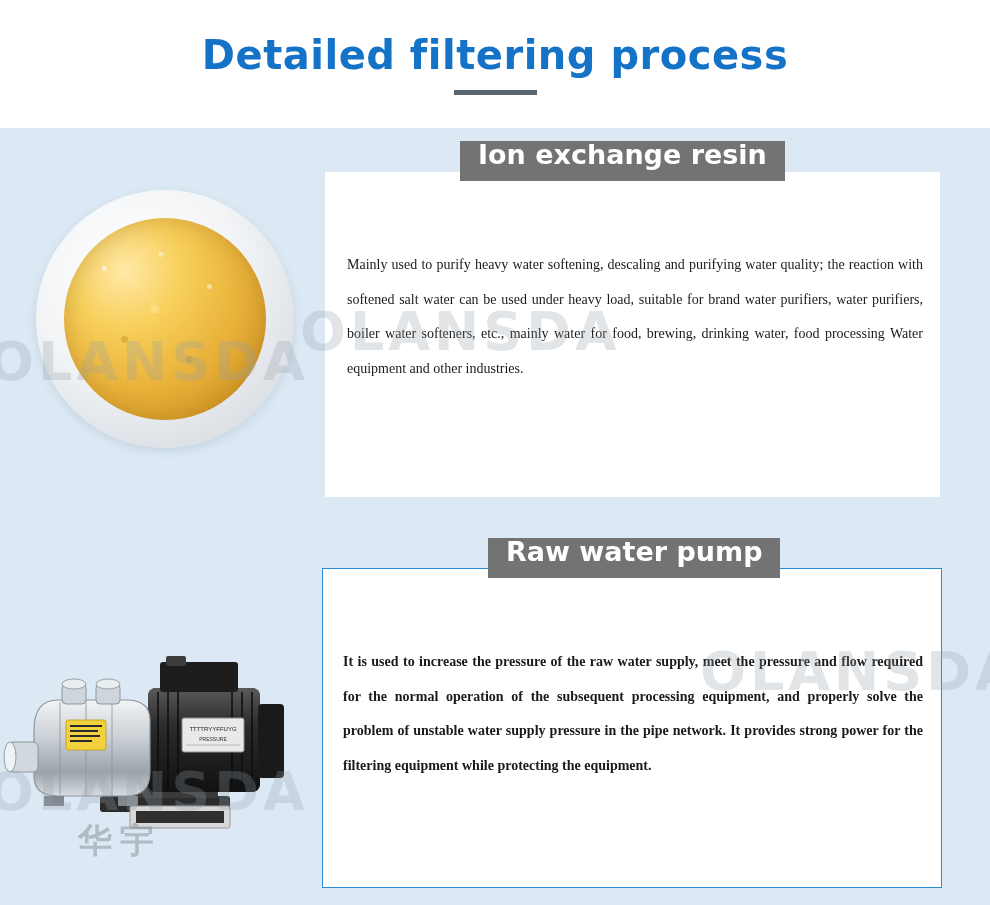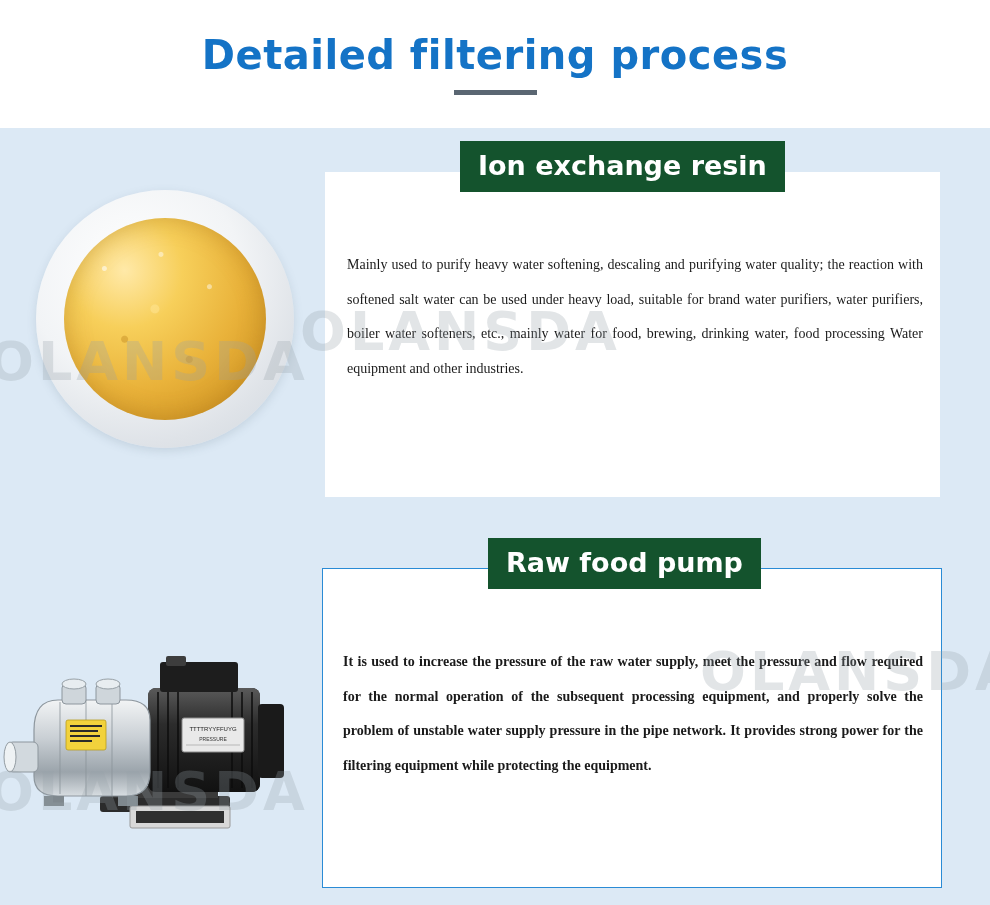--- a/index.html
+++ b/index.html
@@ -61,27 +61,27 @@
   .card {
     position: relative;
     background: #ffffff;
     box-sizing: border-box;
   }
   .card.bordered {
     border: 1px solid #2a8bd5;
   }
   .label-tag {
     position: absolute;
-    background: #14532d;
+    background: #737373;
     color: #ffffff;
     font-family: "DejaVu Sans", sans-serif;
     font-weight: bold;
     font-size: 27px;
     line-height: 1;
-    padding: 11px 18px 13px 18px;
+    padding: 0 18px 13px 18px;
     white-space: nowrap;
     box-shadow: 4px 4px 0 rgba(255,255,255,0.0);
   }
   .body-text {
     font-family: "Liberation Serif", serif;
     font-size: 14px;
     line-height: 34.5px;
     color: #1a1a1a;
     text-align: justify;
     white-space: pre-line;
@@ -316,23 +316,24 @@
           <rect x="70" y="135" width="30" height="2"></rect>
           <rect x="70" y="140" width="22" height="2"></rect>
         </g>
 
         <rect x="44" y="196" width="20" height="10" fill="#7f888e"></rect>
         <rect x="118" y="196" width="20" height="10" fill="#7f888e"></rect>
       </svg>
     </div>
 
     <div class="card bordered" id="pump-card">
-      <div class="label-tag" id="pump-tag">Raw food pump</div>
+      <div class="label-tag" id="pump-tag">Raw water pump</div>
       <div class="body-text" id="pump-text">It is used to increase the pressure of the raw water supply, meet the pressure and flow required for the normal operation of the subsequent processing equipment, and properly solve the problem of unstable water supply pressure in the pipe network. It provides strong power for the filtering equipment while protecting the equipment.</div>
     </div>
   </div>
 
   <div class="watermark" id="wm-1">OLANSDA</div>
   <div class="watermark" id="wm-2">OLANSDA</div>
   <div class="watermark" id="wm-3">OLANSDA</div>
   <div class="watermark" id="wm-4">OLANSDA</div>
+  <div class="watermark" id="wm-cn">华宇</div>
 
 </div>
 
 </body></html>

